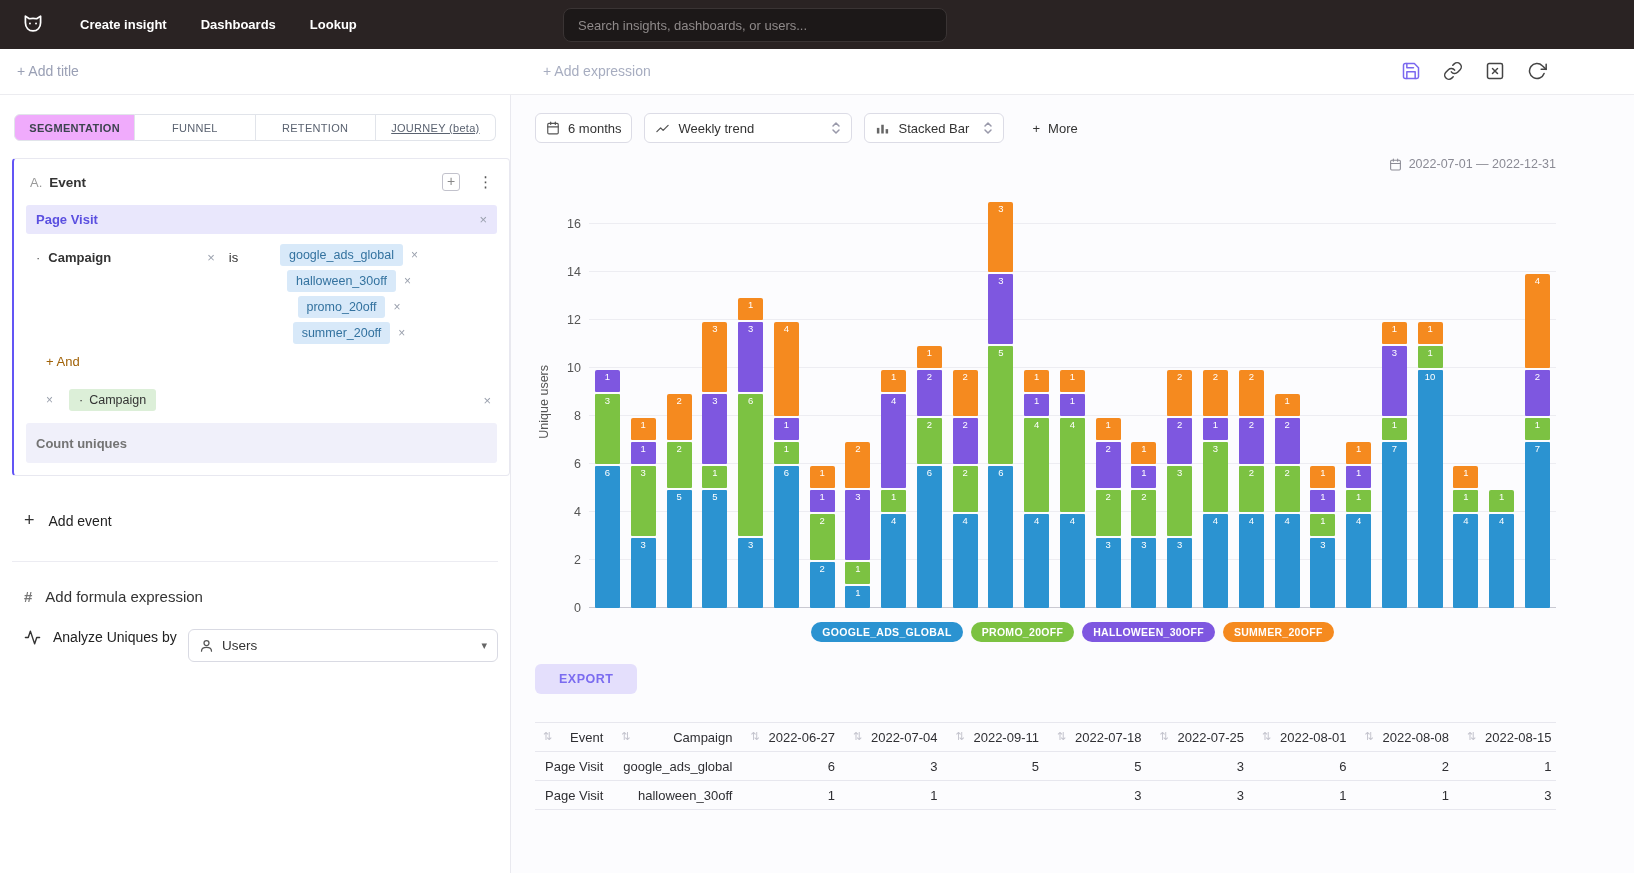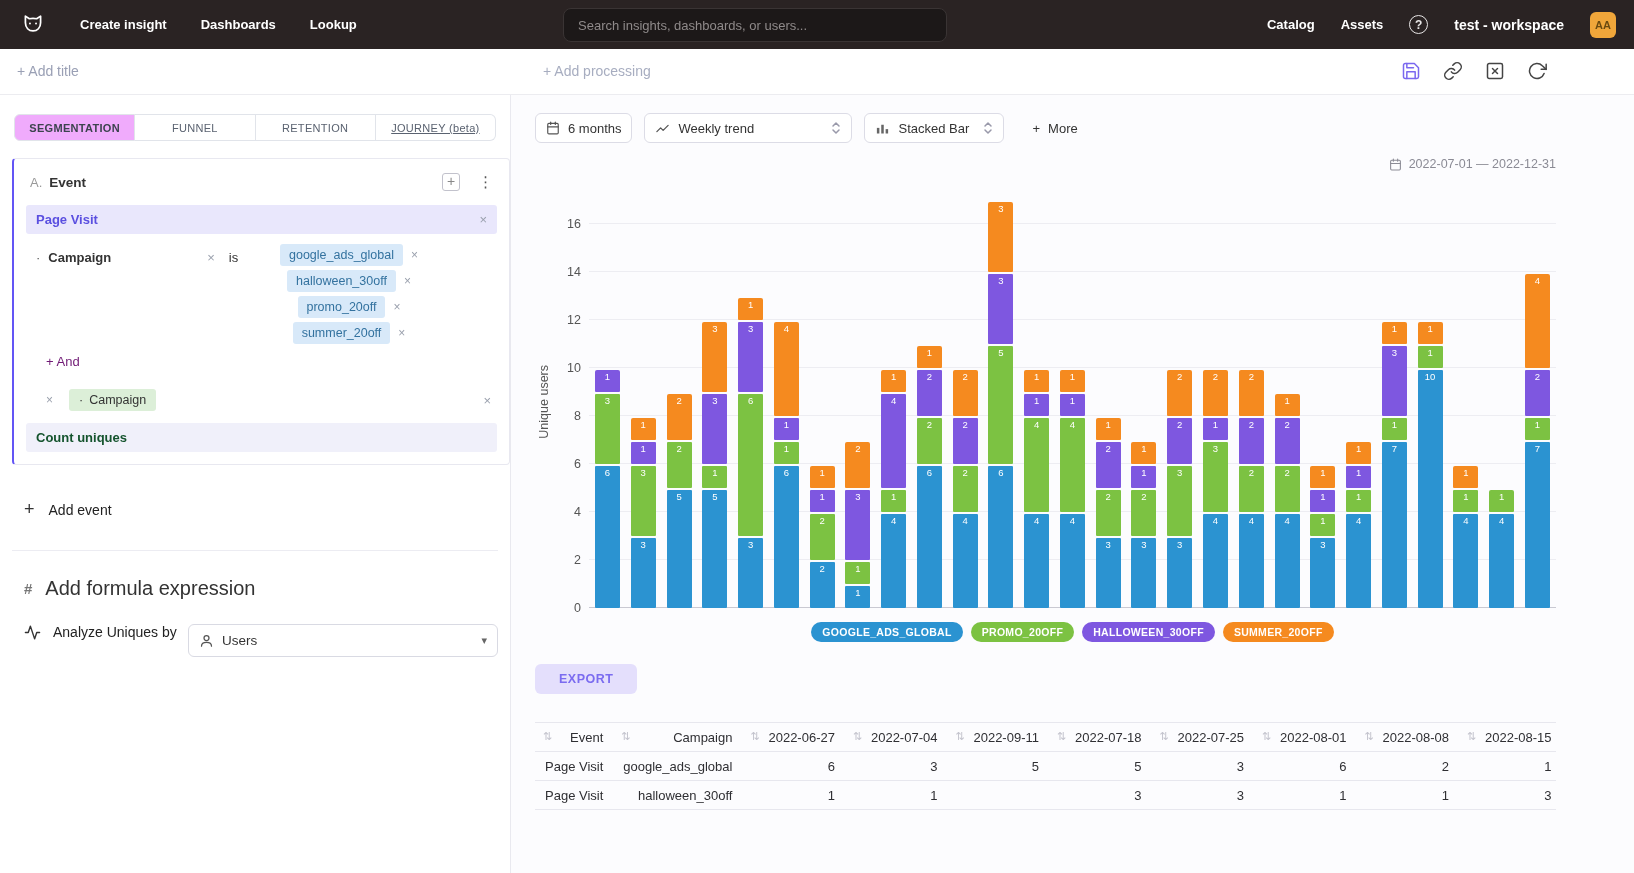--- a/index.html
+++ b/index.html
@@ -48,34 +48,34 @@
   .filter-row { display:flex; margin-top:10px; }
   .filter-left { display:flex; align-items:flex-start; margin-top:6px; }
   .bullet { color:#555; font-size:13px; margin-left:10px; }
   .prop-name { color:#333; font-size:13px; font-weight:bold; margin-left:8px; }
   .filter-left .x { margin-left:96px; }
   .op { color:#333; font-size:13px; margin-left:14px; }
   .pill-col { margin-left:auto; margin-right:48px; width:200px; display:flex; flex-direction:column; align-items:center; gap:4px; }
   .pill-line { display:flex; align-items:center; }
   .pill-blue { background:#d8e9f9; color:#33729f; font-size:12.5px; padding:4px 9px; border-radius:3px; cursor:pointer; }
   .pill-line .x { margin-left:8px; font-size:12px; }
-  .and-label { margin:10px 0 0 20px; color:#701a75; font-size:13px; cursor:pointer; }
+  .and-label { margin:10px 0 0 20px; color:#a16207; font-size:13px; cursor:pointer; }
   .filter2-row { display:flex; align-items:center; margin-top:20px; padding-right:6px; }
   .filter2-row > .x:first-child { margin-left:20px; font-size:12px; }
   .pill-green { margin-left:16px; background:#dcefd8; color:#333; font-size:12.5px; padding:4px 10px; border-radius:3px; cursor:pointer; display:flex; gap:6px; align-items:center; }
   .filter2-row > .x:last-child { margin-left:auto; }
-  .agg-row { margin-top:12px; height:29px; background:#f0f0fa; border-radius:3px; display:flex; align-items:center; padding:0 10px; color:#14532d; font-size:13px; font-weight:bold;text-align:right; }
+  .agg-row { margin-top:12px; height:40px; background:#f0f0fa; border-radius:3px; display:flex; align-items:center; padding:0 10px; color:#737373; font-size:13px; font-weight:bold;text-align:right; }
 
   .add-event { margin:34px 0 0 24px; display:flex; align-items:center; gap:14px; cursor:pointer; }
   .add-event .plus { font-size:18px; color:#333; }
   .add-event .lbl { font-size:14px; color:#222; }
   .panel-divider { margin:30px 12px 0 12px; border-top:1px solid #ececf2; }
   .formula-row { margin:26px 0 0 24px; display:flex; align-items:center; gap:13px; cursor:pointer; }
   .formula-row .hash { color:#777; font-weight:bold; font-size:15px; }
-  .formula-row .lbl { font-size:20px; color:#333; }
+  .formula-row .lbl { font-size:15px; color:#333; }
   .analyze-row { margin:24px 12px 0 24px; display:flex; }
   .analyze-row .lbl { font-size:14px; color:#222; margin-left:12px; }
   .users-select { margin-left:auto; width:310px; height:33px; border:1px solid #d9dae3; border-radius:6px; background:#fff; display:flex; align-items:center; padding:0 10px; cursor:pointer; }
   .users-select .val { font-size:13.5px; color:#333; margin-left:8px; }
   .users-select .caret { margin-left:auto; color:#666; font-size:11px; }
 
   
   .main { position:absolute; left:511px; top:95px; right:0; bottom:0; background:#fcfcfe; padding:18px 78px 0 24px; overflow:hidden; }
   .controls { display:flex; align-items:center; gap:12px; height:30px; }
   .ctl { height:30px; background:#fff; border:1px solid #dcdce6; border-radius:6px; display:flex; align-items:center; padding:0 10px; gap:8px; font-size:13px; color:#333; cursor:pointer; }
@@ -124,32 +124,25 @@
           <path d="M5 10 C5 7 5 5 5 3.8 L8.6 6.2 C9.6 5.9 14.4 5.9 15.4 6.2 L19 3.8 C19 5 19 7 19 10 C19 14.5 16 17.5 12 17.5 C8 17.5 5 14.5 5 10 Z"></path>
           <circle cx="9.2" cy="10.6" r="0.9" fill="#fff" stroke="none"></circle>
           <circle cx="14.8" cy="10.6" r="0.9" fill="#fff" stroke="none"></circle>
         </svg>
       </div>
       <span class="nav-link">Create insight</span>
       <span class="nav-link">Dashboards</span>
       <span class="nav-link">Lookup</span>
     </div>
     <input class="nav-search" placeholder="Search insights, dashboards, or users..." style="">
-    <div class="nav-right">
-      <span class="nav-link">Catalog</span>
-      <span class="nav-link">Assets</span>
-      <span class="help-badge">?</span>
-      <span class="workspace">test - workspace</span>
-      <span class="avatar" id="avatar" style="background: rgb(240, 166, 58);">AA</span>
-    </div>
   </div>
 
   <div class="subheader">
     <span class="add-title">+ Add title</span>
-    <span class="add-desc">+ Add processing</span>
+    <span class="add-desc">+ Add expression</span>
     <div class="subheader-icons">
       <button class="icon-btn">
         <svg width="20" height="20" viewBox="0 0 24 24" fill="none" stroke="#7a68ef" stroke-width="1.8" stroke-linecap="round" stroke-linejoin="round">
           <path d="M19 21H5a2 2 0 0 1-2-2V5a2 2 0 0 1 2-2h11l5 5v11a2 2 0 0 1-2 2z"></path>
             <polyline points="17 21 17 13 7 13 7 21"></polyline>
             <polyline points="7 3 7 8 15 8"></polyline>
         </svg>
       </button>
       <button class="icon-btn">
         <svg width="20" height="20" viewBox="0 0 24 24" fill="none" stroke="#444" stroke-width="1.8" stroke-linecap="round" stroke-linejoin="round">

